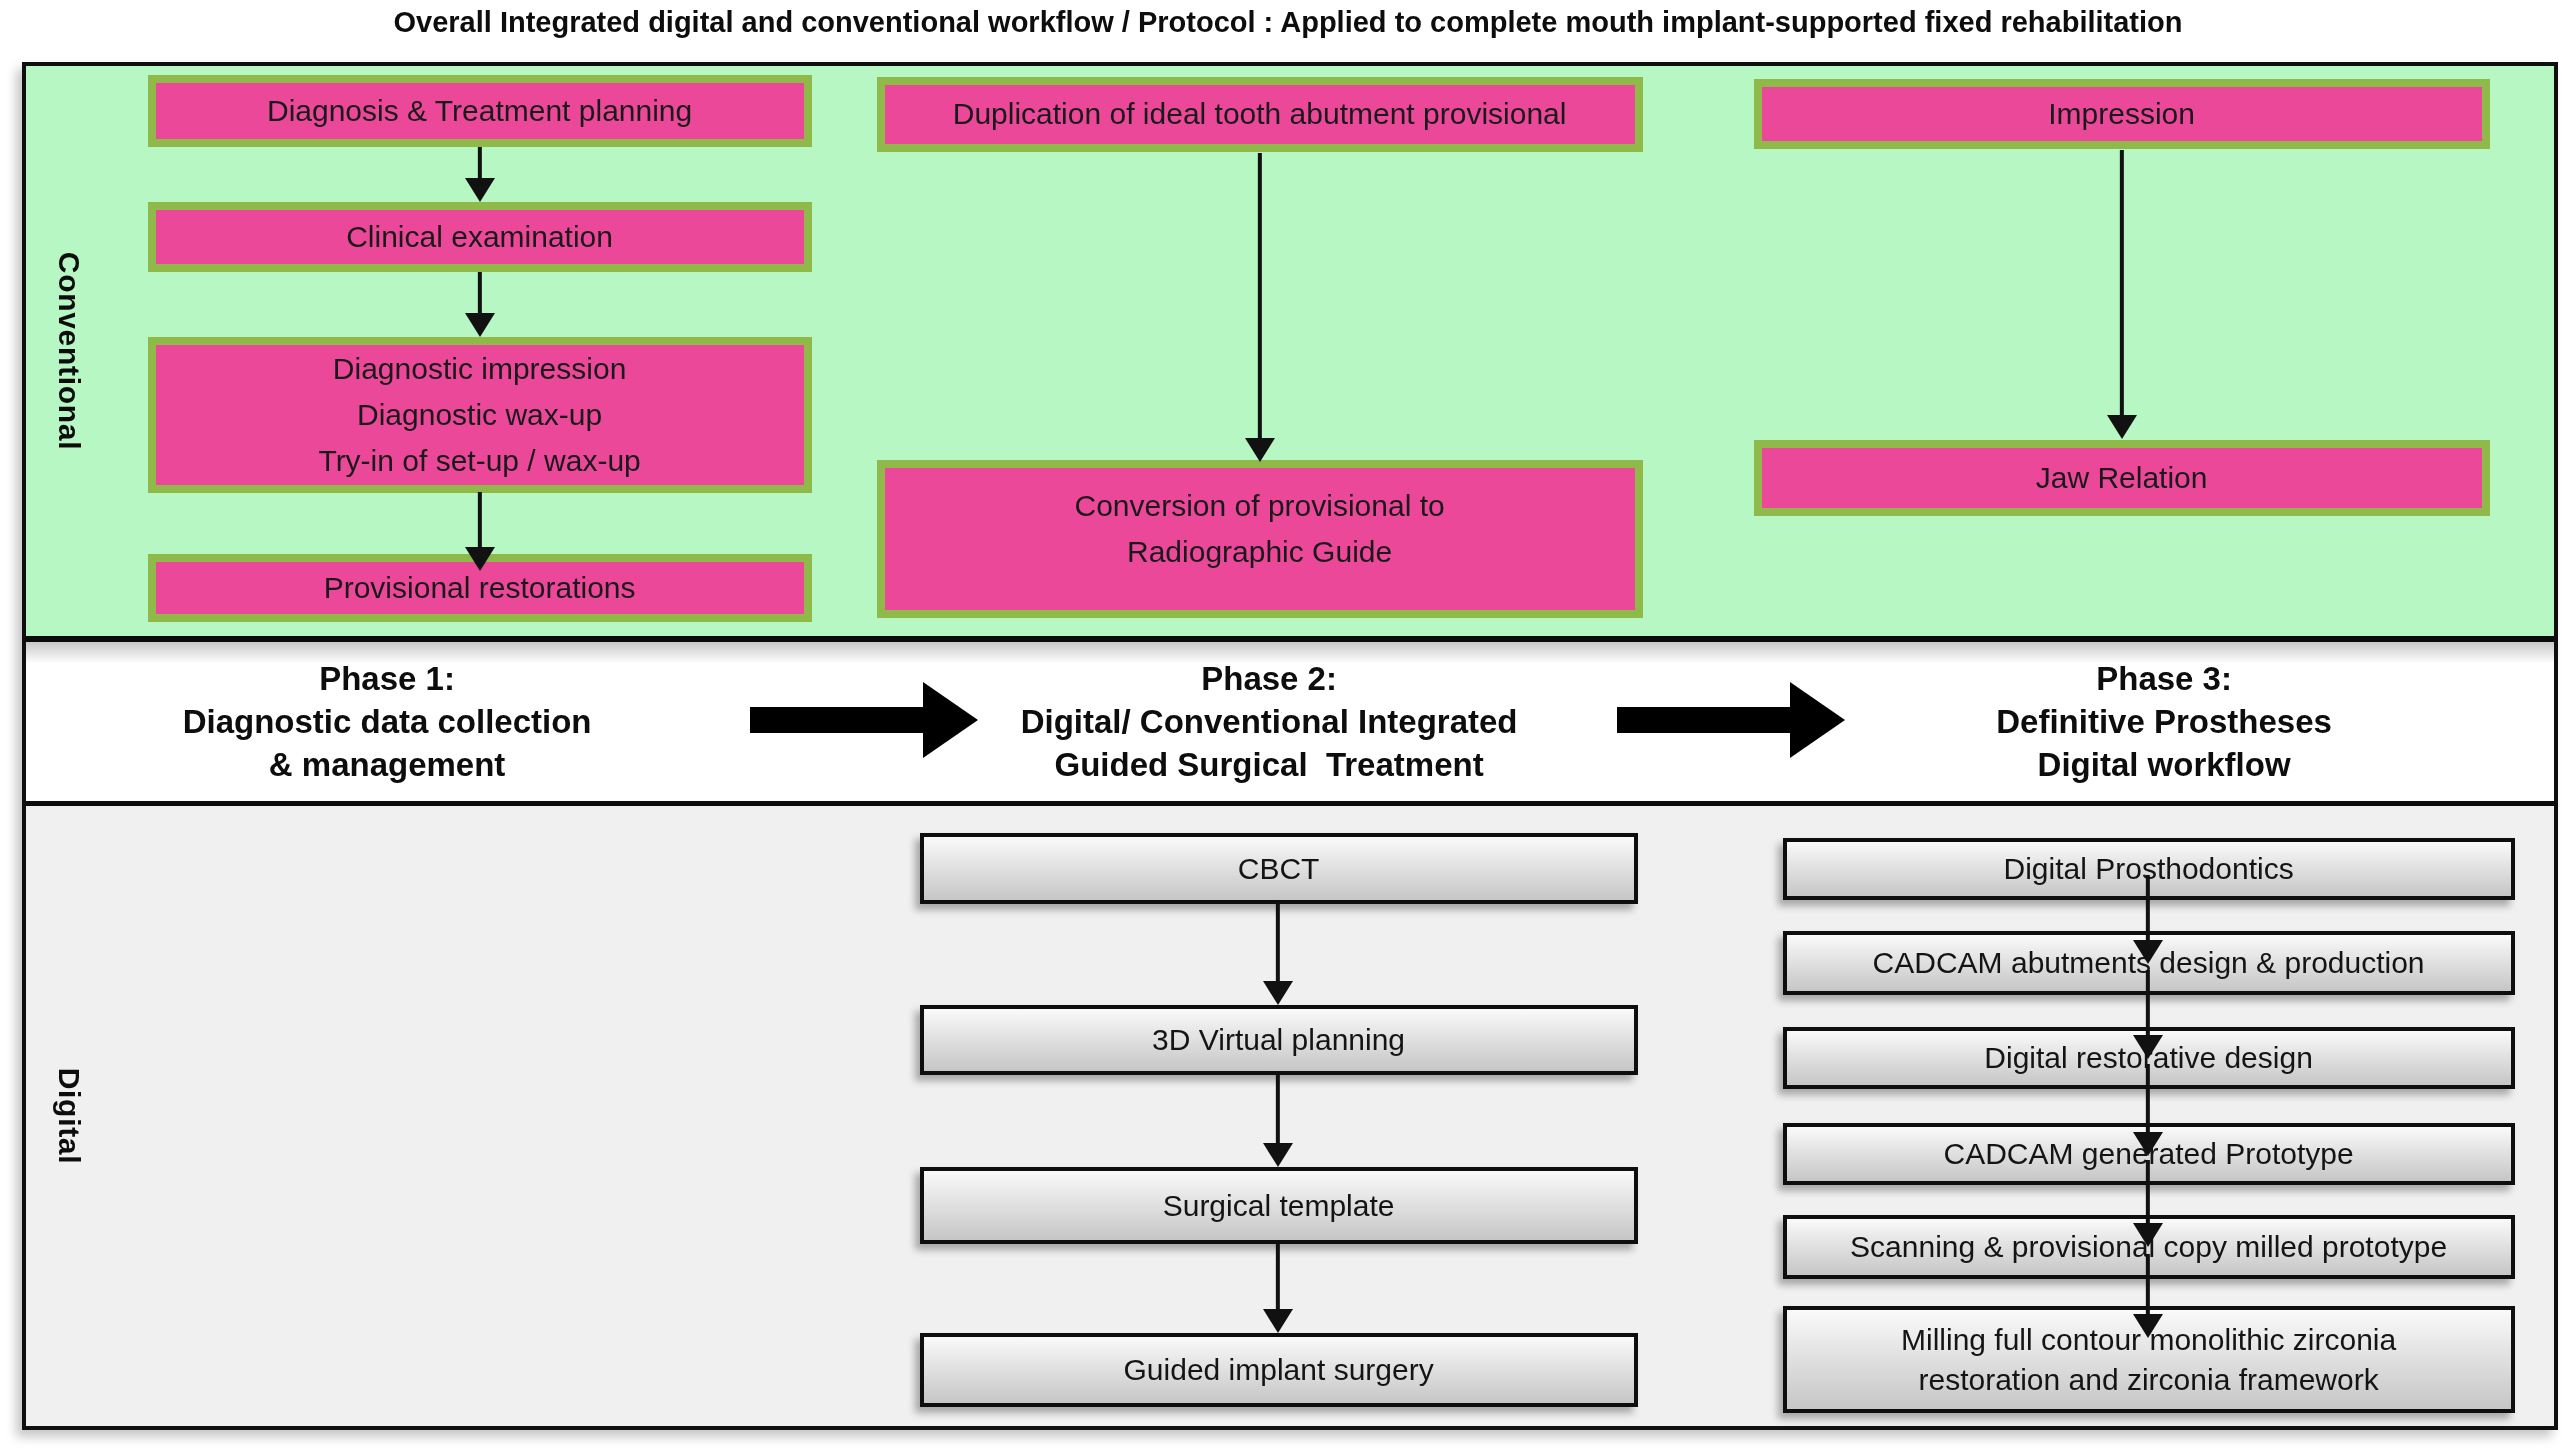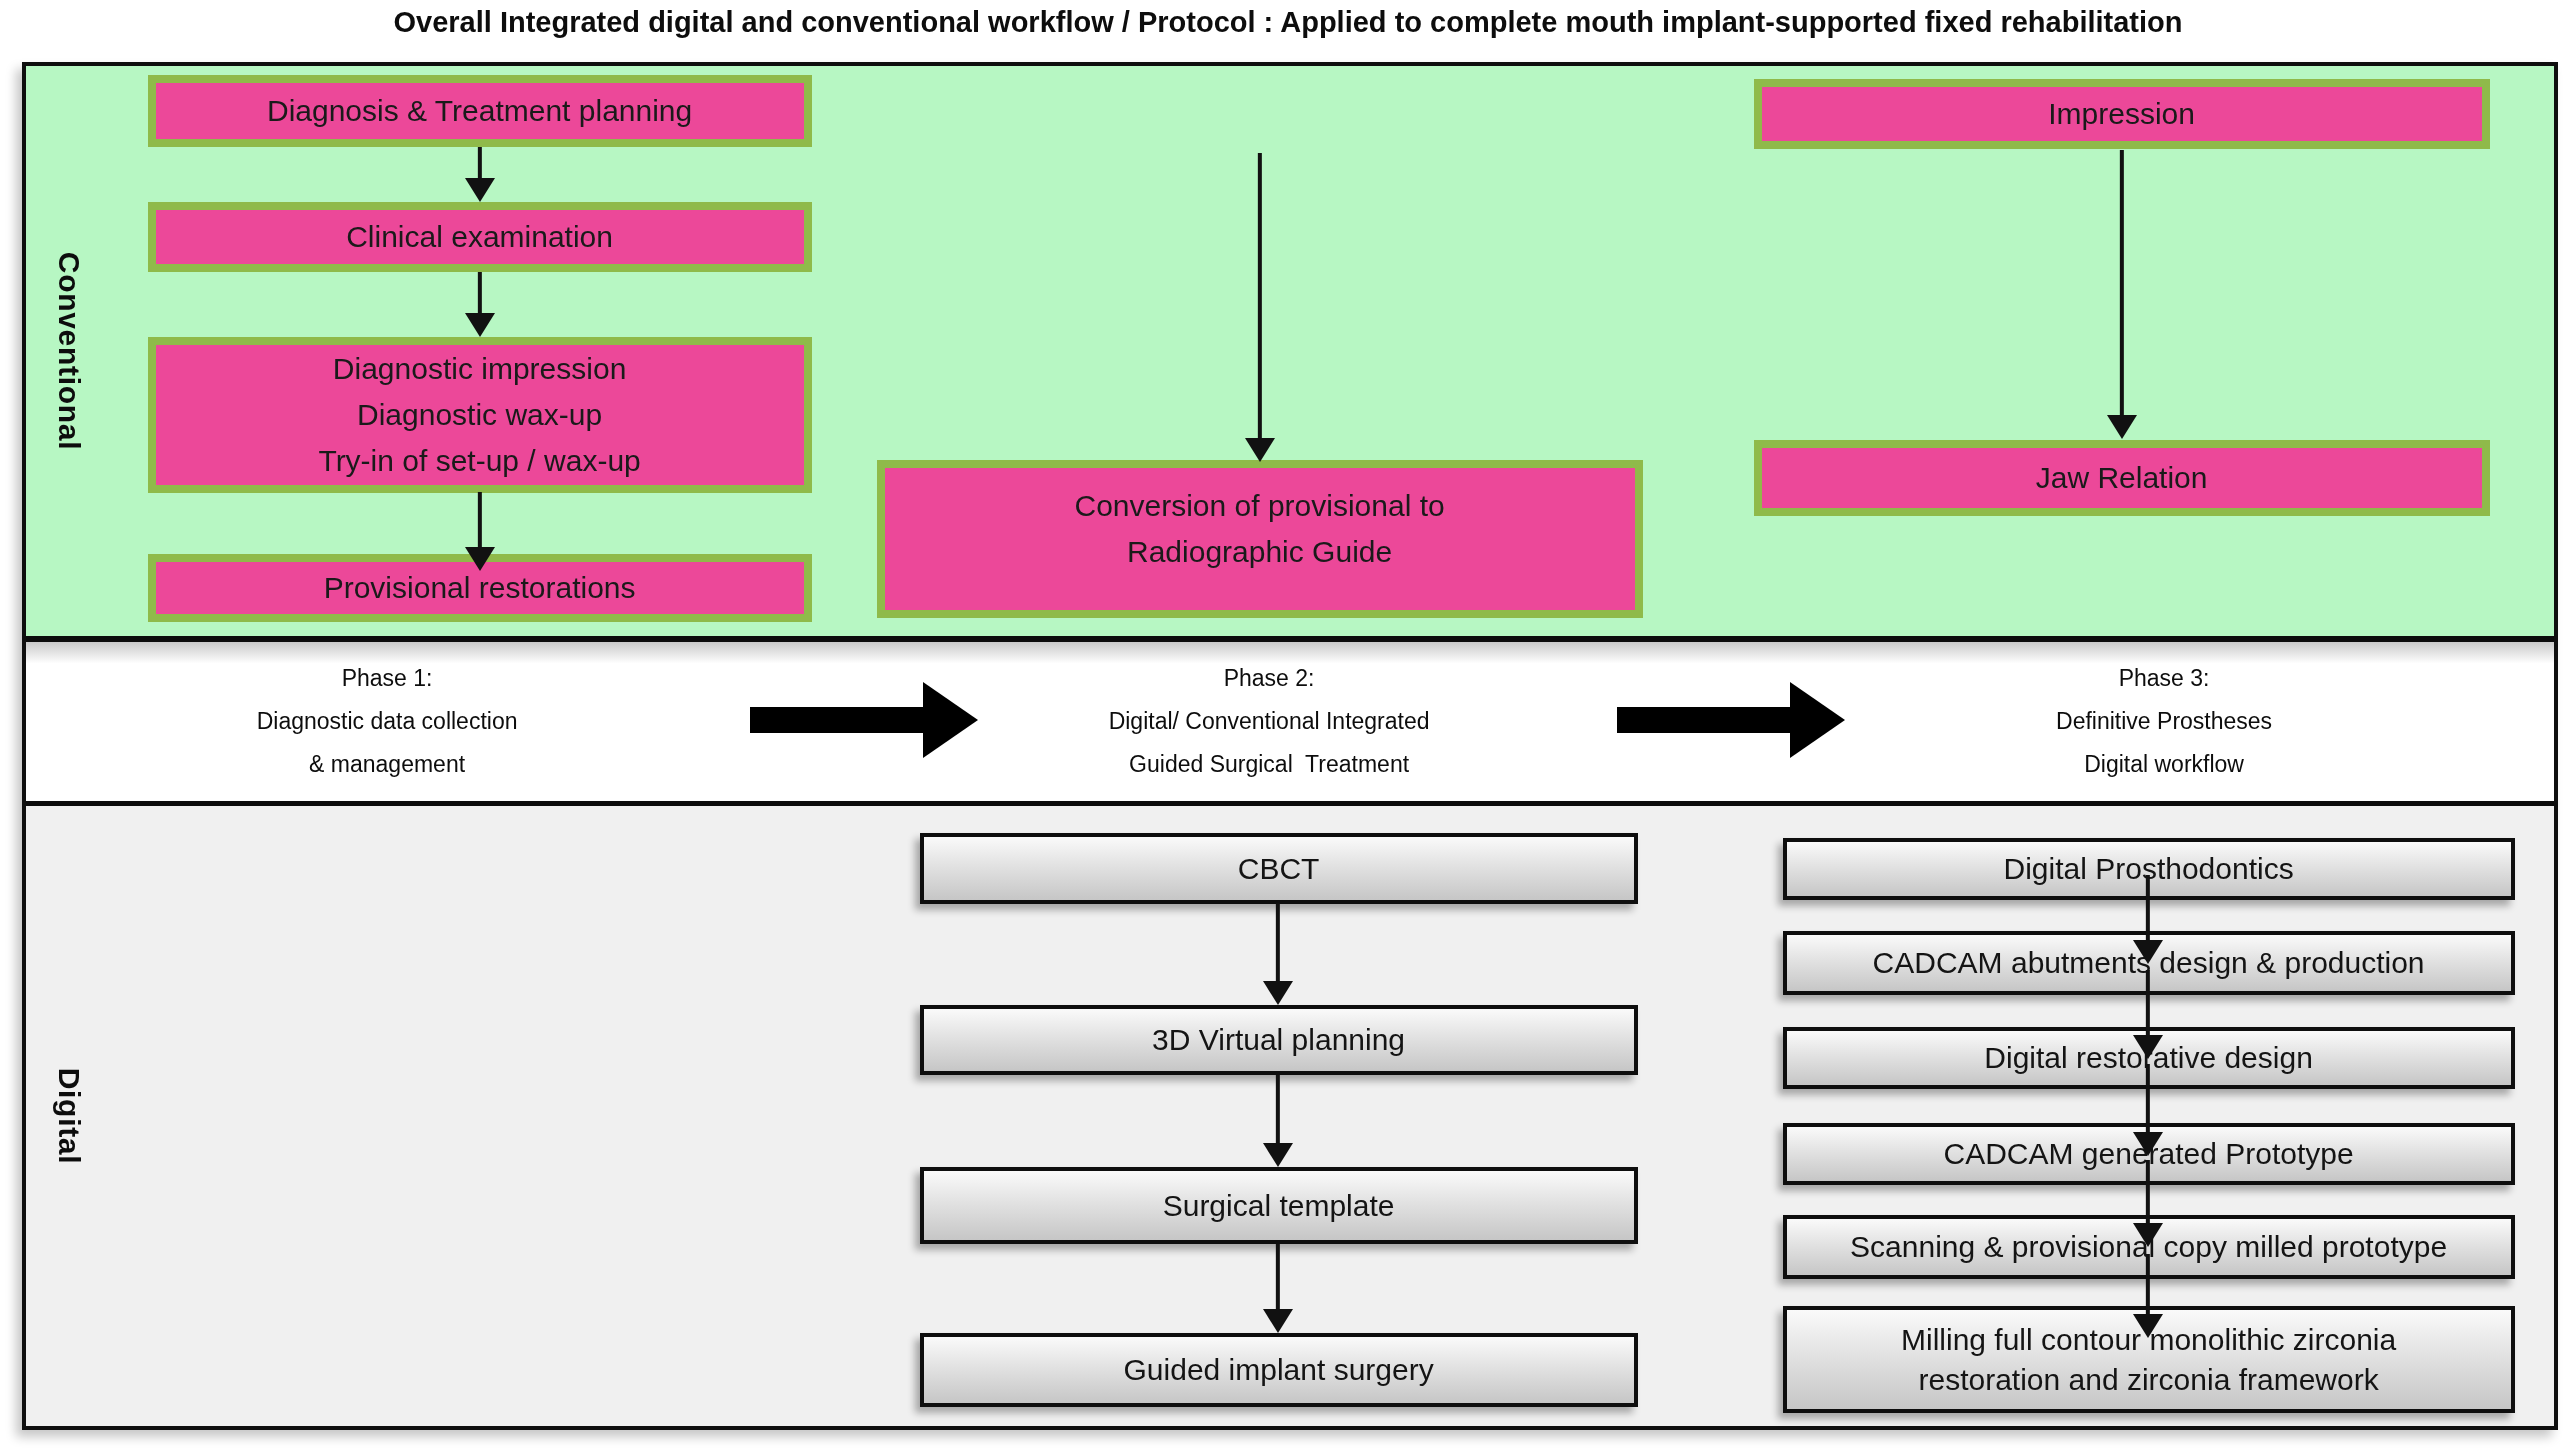--- a/index.html
+++ b/index.html
@@ -36,21 +36,21 @@
   .varrow::before{content:'';position:absolute;left:50%;transform:translateX(-50%);
         top:0;bottom:21.6px;width:4.3px;background:var(--arrow-black);}
   .varrow::after{content:'';position:absolute;left:50%;transform:translateX(-50%);bottom:0;
         width:0;height:0;border-left:15px solid transparent;border-right:15px solid transparent;
         border-top:24.5px solid var(--arrow-black);}
   .rarrow{position:absolute;display:flex;align-items:center;height:75px;z-index:2;}
   .rarrow .rline{width:173px;height:26px;background:#000;}
   .rarrow .rhead{width:0;height:0;border-top:38px solid transparent;
         border-bottom:38px solid transparent;border-left:55px solid #000;}
   .phase{position:absolute;top:0;height:100%;display:flex;align-items:center;justify-content:center;}
-  .phase .ptext{font-weight:normal;font-size:23px;line-height:43px;text-align:center;
+  .phase .ptext{font-weight:bold;font-size:33px;line-height:43px;text-align:center;
         white-space:pre-wrap;color:#0d0d0d;}
 </style>
 </head>
 <body>
 
 <div class="stage">
 
   <div class="title">Overall Integrated digital and conventional workflow / Protocol : Applied to complete mouth implant-supported fixed rehabilitation</div>
 
   <div class="frame">
@@ -61,20 +61,21 @@
       <div class="gbox" style="left:122px;top:9.4px;width:664px;height:72px;">Diagnosis &amp; Treatment planning</div>
       <div class="varrow" style="left:438px;top:81px;height:55px;"></div>
       <div class="gbox" style="left:122px;top:136px;width:664px;height:70px;">Clinical examination</div>
       <div class="varrow" style="left:438px;top:206px;height:65px;"></div>
       <div class="gbox" style="left:122px;top:271px;width:664px;height:156px;">Diagnostic impression
 Diagnostic wax-up
 Try-in of set-up / wax-up</div>
       <div class="varrow" style="left:438px;top:426px;height:79px;"></div>
       <div class="gbox" style="left:122px;top:488px;width:664px;height:68px;">Provisional restorations</div>
 
+      <div class="gbox" style="left:851px;top:10.8px;width:766px;height:75px;">Duplication of ideal tooth abutment provisional</div>
       <div class="varrow" style="left:1218px;top:87px;height:309px;"></div>
       <div class="gbox" style="left:851px;top:394px;width:766px;height:158px;padding-bottom:20px;">Conversion of provisional to
 Radiographic Guide</div>
 
       <div class="gbox" style="left:1728px;top:13px;width:736px;height:70px;">Impression</div>
       <div class="varrow" style="left:2080px;top:84px;height:289px;"></div>
       <div class="gbox" style="left:1728px;top:374px;width:736px;height:76px;">Jaw Relation</div>
     </div>
 
     <div class="band">

